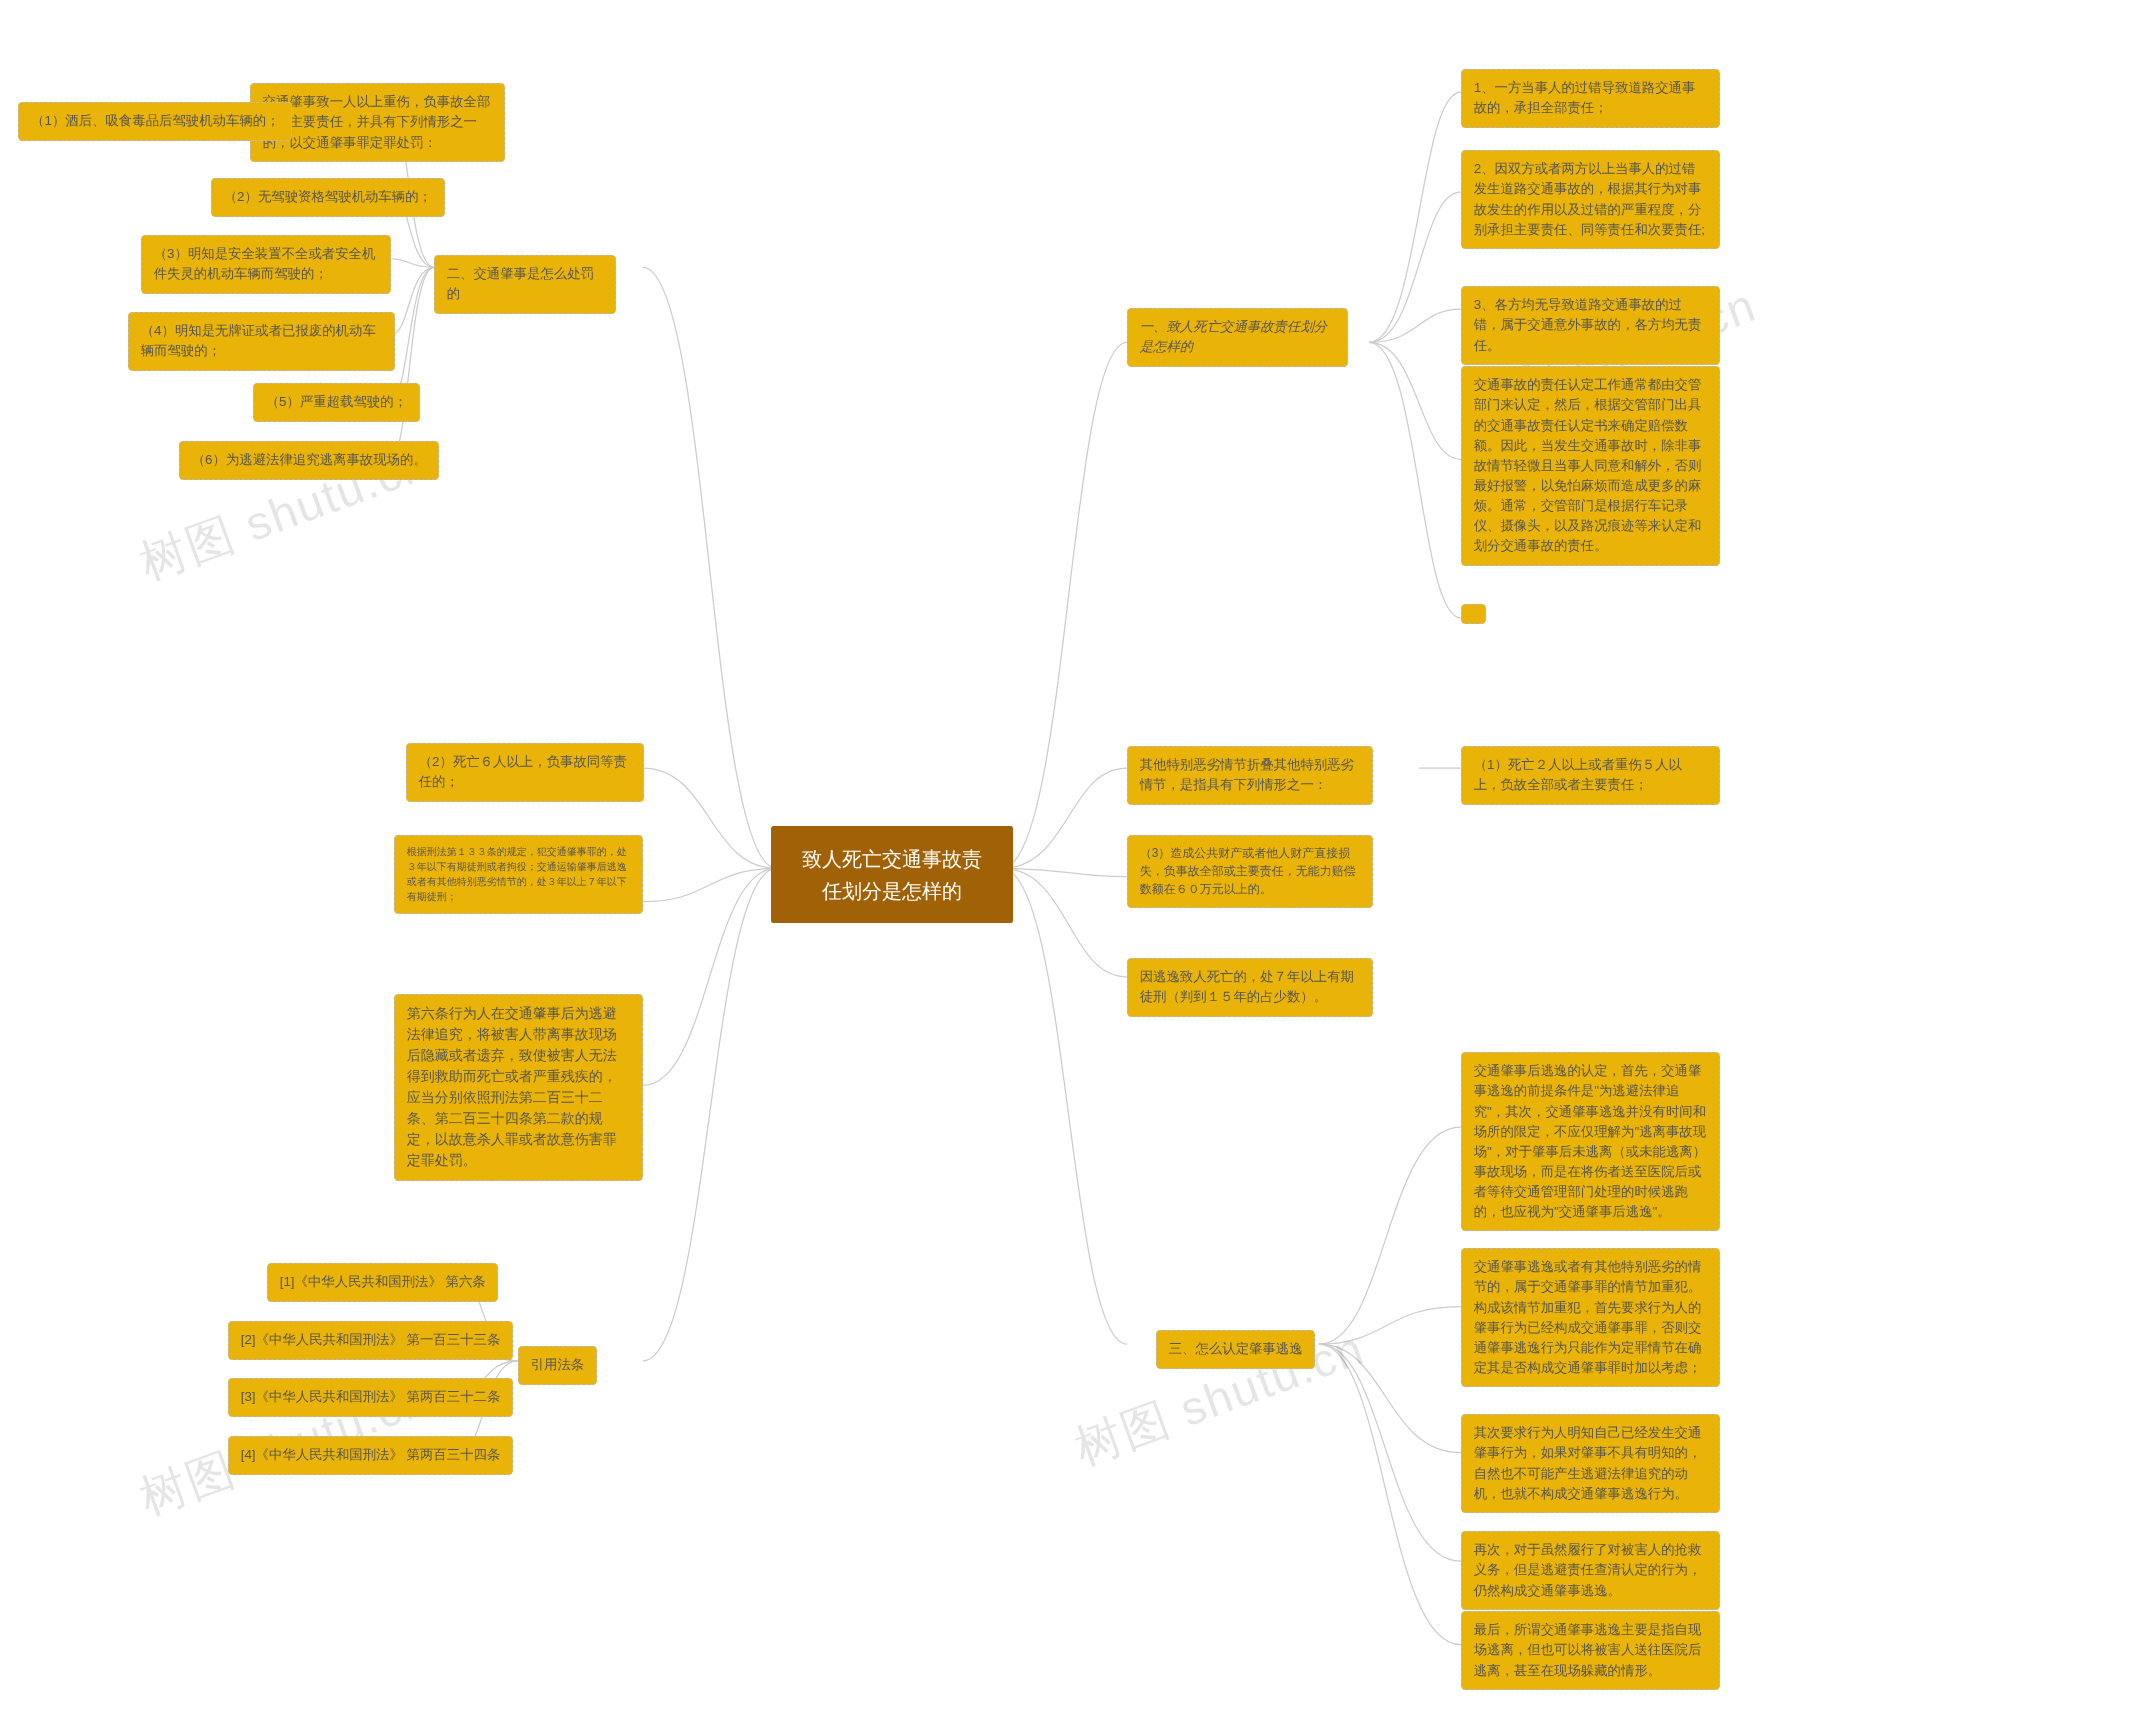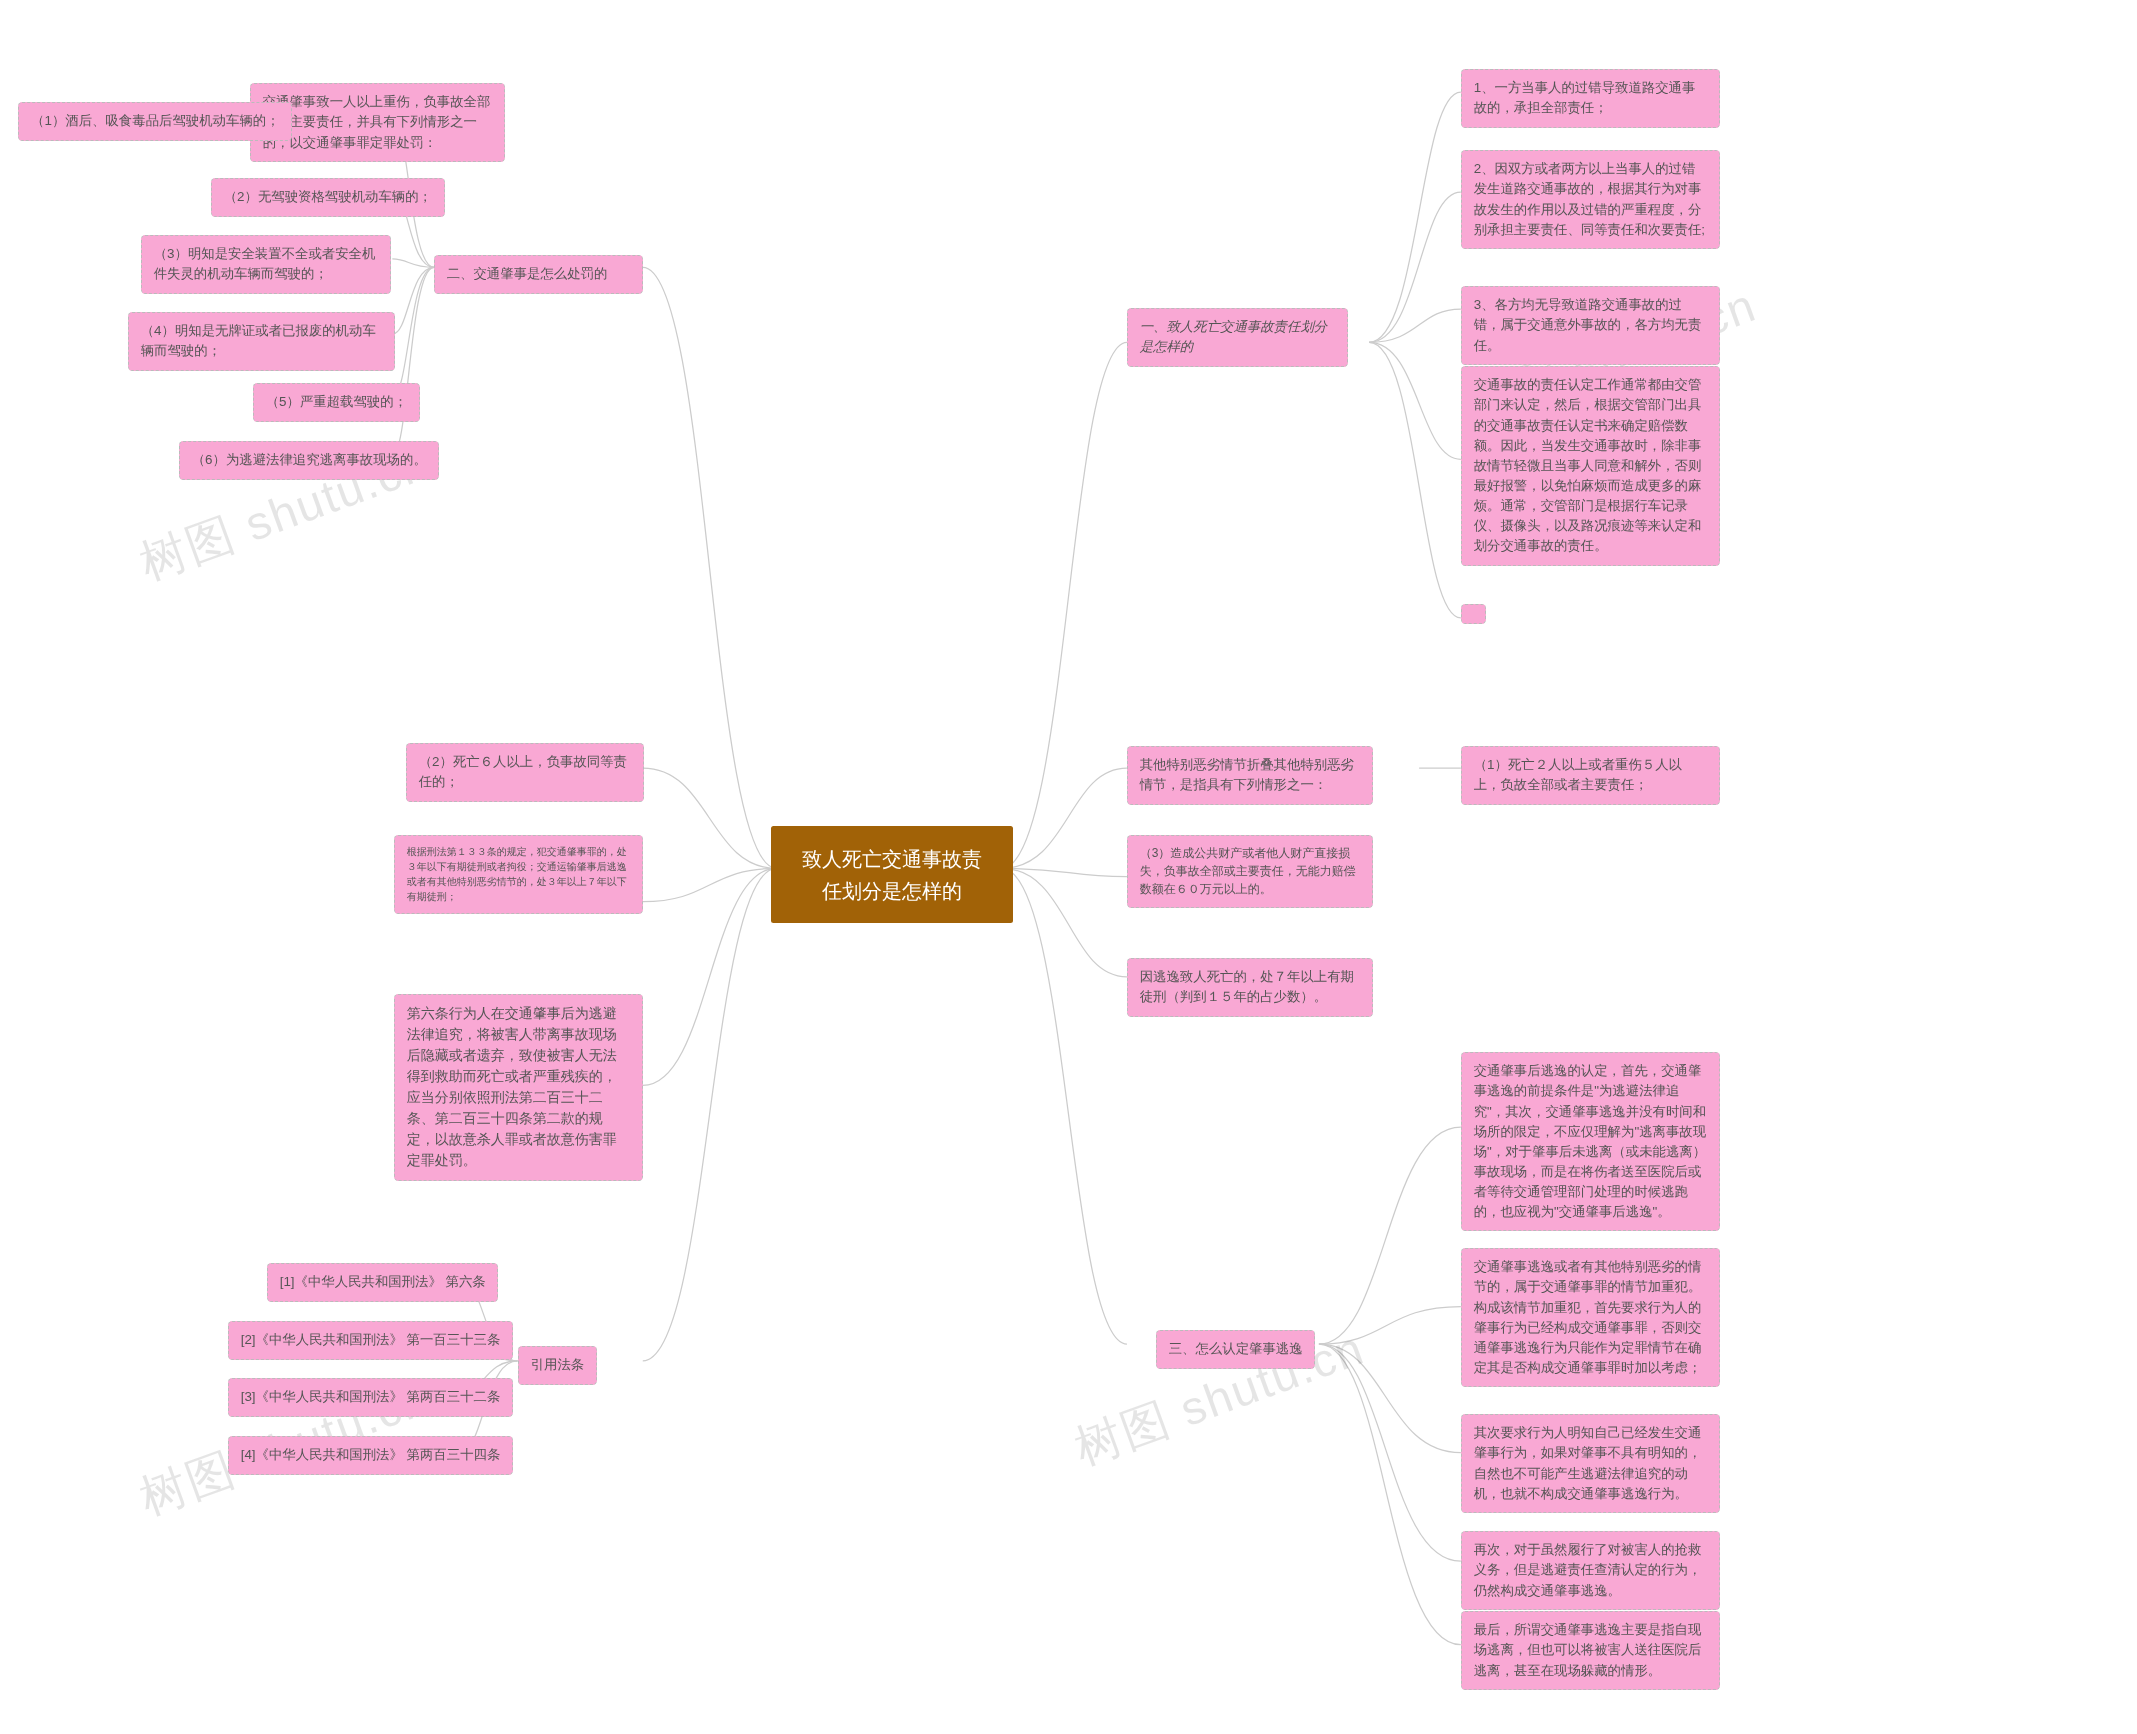--- a/index.html
+++ b/index.html
@@ -22,21 +22,21 @@
       transform-origin: left center;
       pointer-events: none;
       white-space: nowrap;
       letter-spacing: 1.7px;
     }
     .node {
       position: absolute;
       border: 0.8px dashed #bbb;
       border-radius: 4.2px;
       padding: 8.3px 11.7px;
-      background: #f9a8d4;
+      background: #eab308;
       line-height: 1.5;
       font-size: 13.4px;
       color: #555;
     }
     .node.tiny { padding: 3.3px 6.7px; min-width: 25px; min-height: 20px; }
     .root {
       position: absolute;
       background: #a16207;
       color: #fff;
       padding: 16.7px 23.4px;
@@ -106,21 +106,21 @@
   <path class="connector" d="M 1580 1610 C 1660 1610 1660 1970 1750 1970"></path>
 </svg>
 
 <div class="watermark" style="left:142px; top:534px;">树图 shutu.cn</div>
 <div class="watermark" style="left:142px; top:1469px;">树图 shutu.cn</div>
 <div class="watermark" style="left:1469px; top:376px;">树图 shutu.cn</div>
 <div class="watermark" style="left:1077px; top:1419px;">树图 shutu.cn</div>
 
 <div class="root" style="left:771px; top:826px; width:242px;">致人死亡交通事故责任划分是怎样的</div>
 
-<div class="node" style="left:434px; top:255px; width:209px;">二、交通肇事是怎么处罚的</div>
+<div class="node" style="left:434px; top:255px; width:182px;">二、交通肇事是怎么处罚的</div>
 
 <div class="node" style="left:250px; top:83px; width:255px;">交通肇事致一人以上重伤，负事故全部或者主要责任，并具有下列情形之一的，以交通肇事罪定罪处罚：</div>
 
 <div class="node" style="left:18.4px; top:102px;">（1）酒后、吸食毒品后驾驶机动车辆的；</div>
 
 <div class="node" style="left:211px; top:178px;">（2）无驾驶资格驾驶机动车辆的；</div>
 
 <div class="node" style="left:141px; top:235px; width:250px;">（3）明知是安全装置不全或者安全机件失灵的机动车辆而驾驶的；</div>
 
 <div class="node" style="left:128px; top:312px; width:267px;">（4）明知是无牌证或者已报废的机动车辆而驾驶的；</div>

